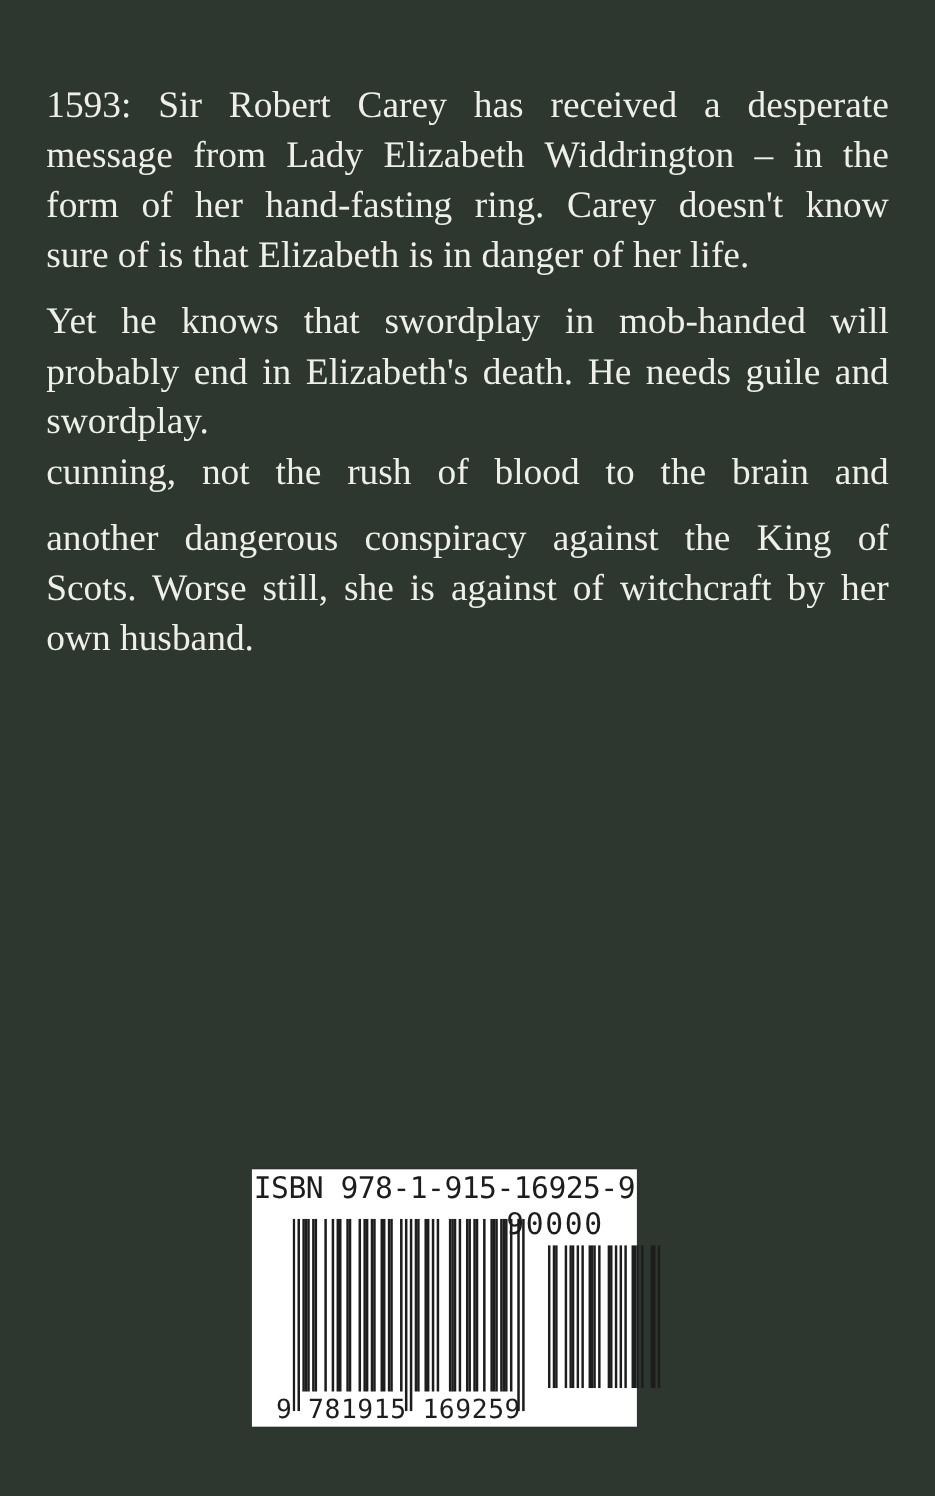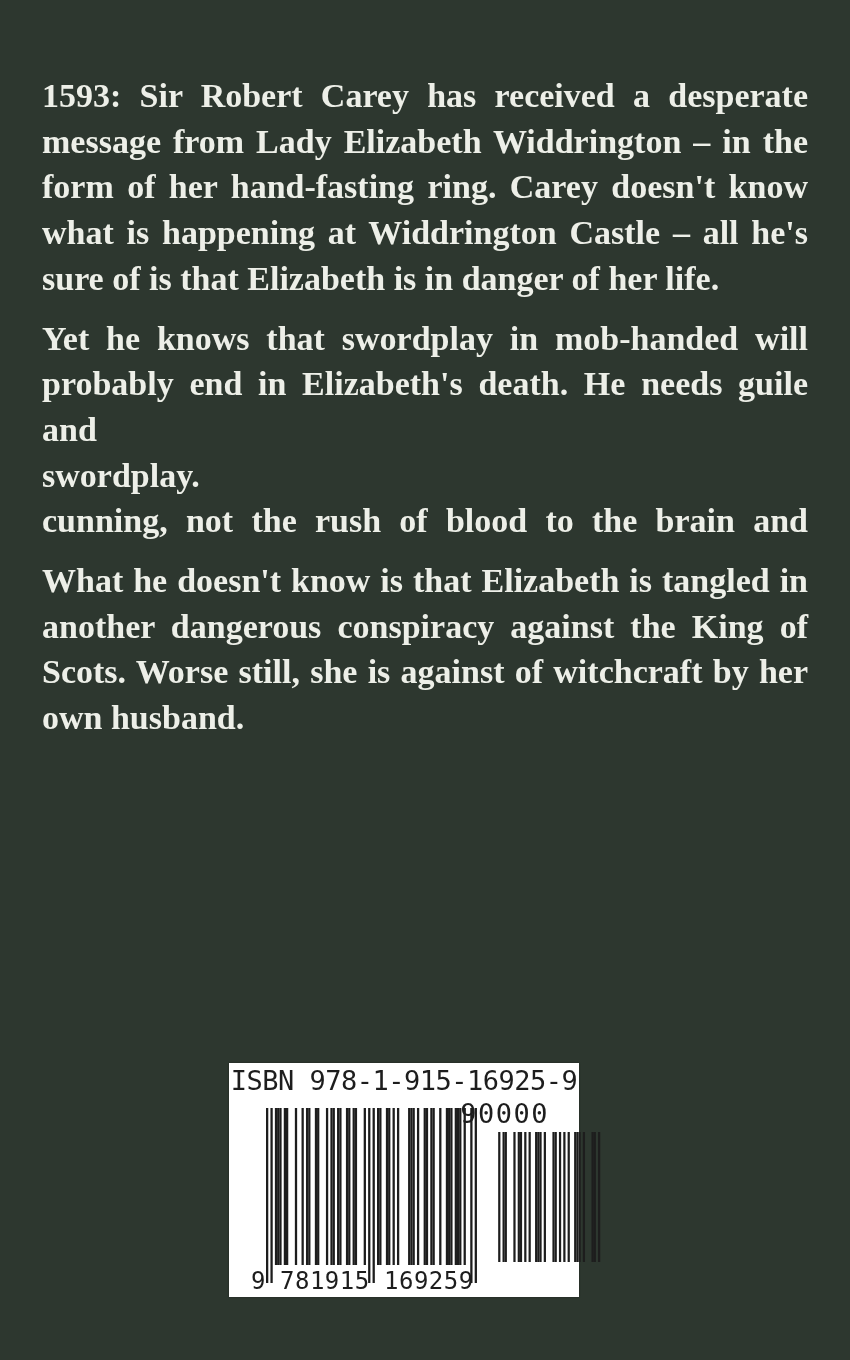--- a/index.html
+++ b/index.html
@@ -24,21 +24,20 @@
     right: 42px;
     top: 73px;
     color: var(--fg);
     font-size: 34px;
     line-height: 45.7px;
   }
   .para { margin-bottom: 14px; }
   .line {
     text-align: justify;
     text-align-last: justify;
-    font-weight: bold;
   }
   .line.last {
     text-align: justify;
     text-align-last: left;
   }
   .barcode-panel {
     position: absolute;
     left: 229px;
     top: 1063px;
     width: 350px;
@@ -84,31 +83,29 @@
 </style>
 </head>
 <body>
 
 <main class="cover">
   <section class="blurb" id="blurb">
       <div class="para">
         <div class="line">1593: Sir Robert Carey has received a desperate</div>
         <div class="line">message from Lady Elizabeth Widdrington – in the</div>
         <div class="line">form of her hand-fasting ring. Carey doesn't know</div>
-        <div class="line">what is happening at Widdrington Castle – all he's</div>
         <div class="line last">sure of is that Elizabeth is in danger of her life.</div>
       </div>
       <div class="para">
         <div class="line">Yet he knows that swordplay in mob-handed will</div>
         <div class="line">probably end in Elizabeth's death. He needs guile and</div>
         <div class="line last">swordplay.</div>
         <div class="line">cunning, not the rush of blood to the brain and</div>
       </div>
       <div class="para">
-        <div class="line">What he doesn't know is that Elizabeth is tangled in</div>
         <div class="line">another dangerous conspiracy against the King of</div>
         <div class="line">Scots. Worse still, she is against of witchcraft by her</div>
         <div class="line last">own husband.</div>
       </div>
     </section>
 
   <div class="barcode-panel">
     <div class="isbn">ISBN 978-1-915-16925-9</div>
     <div class="price">90000</div>
     <div class="ean13" id="ean13"><svg width="212" height="175">

